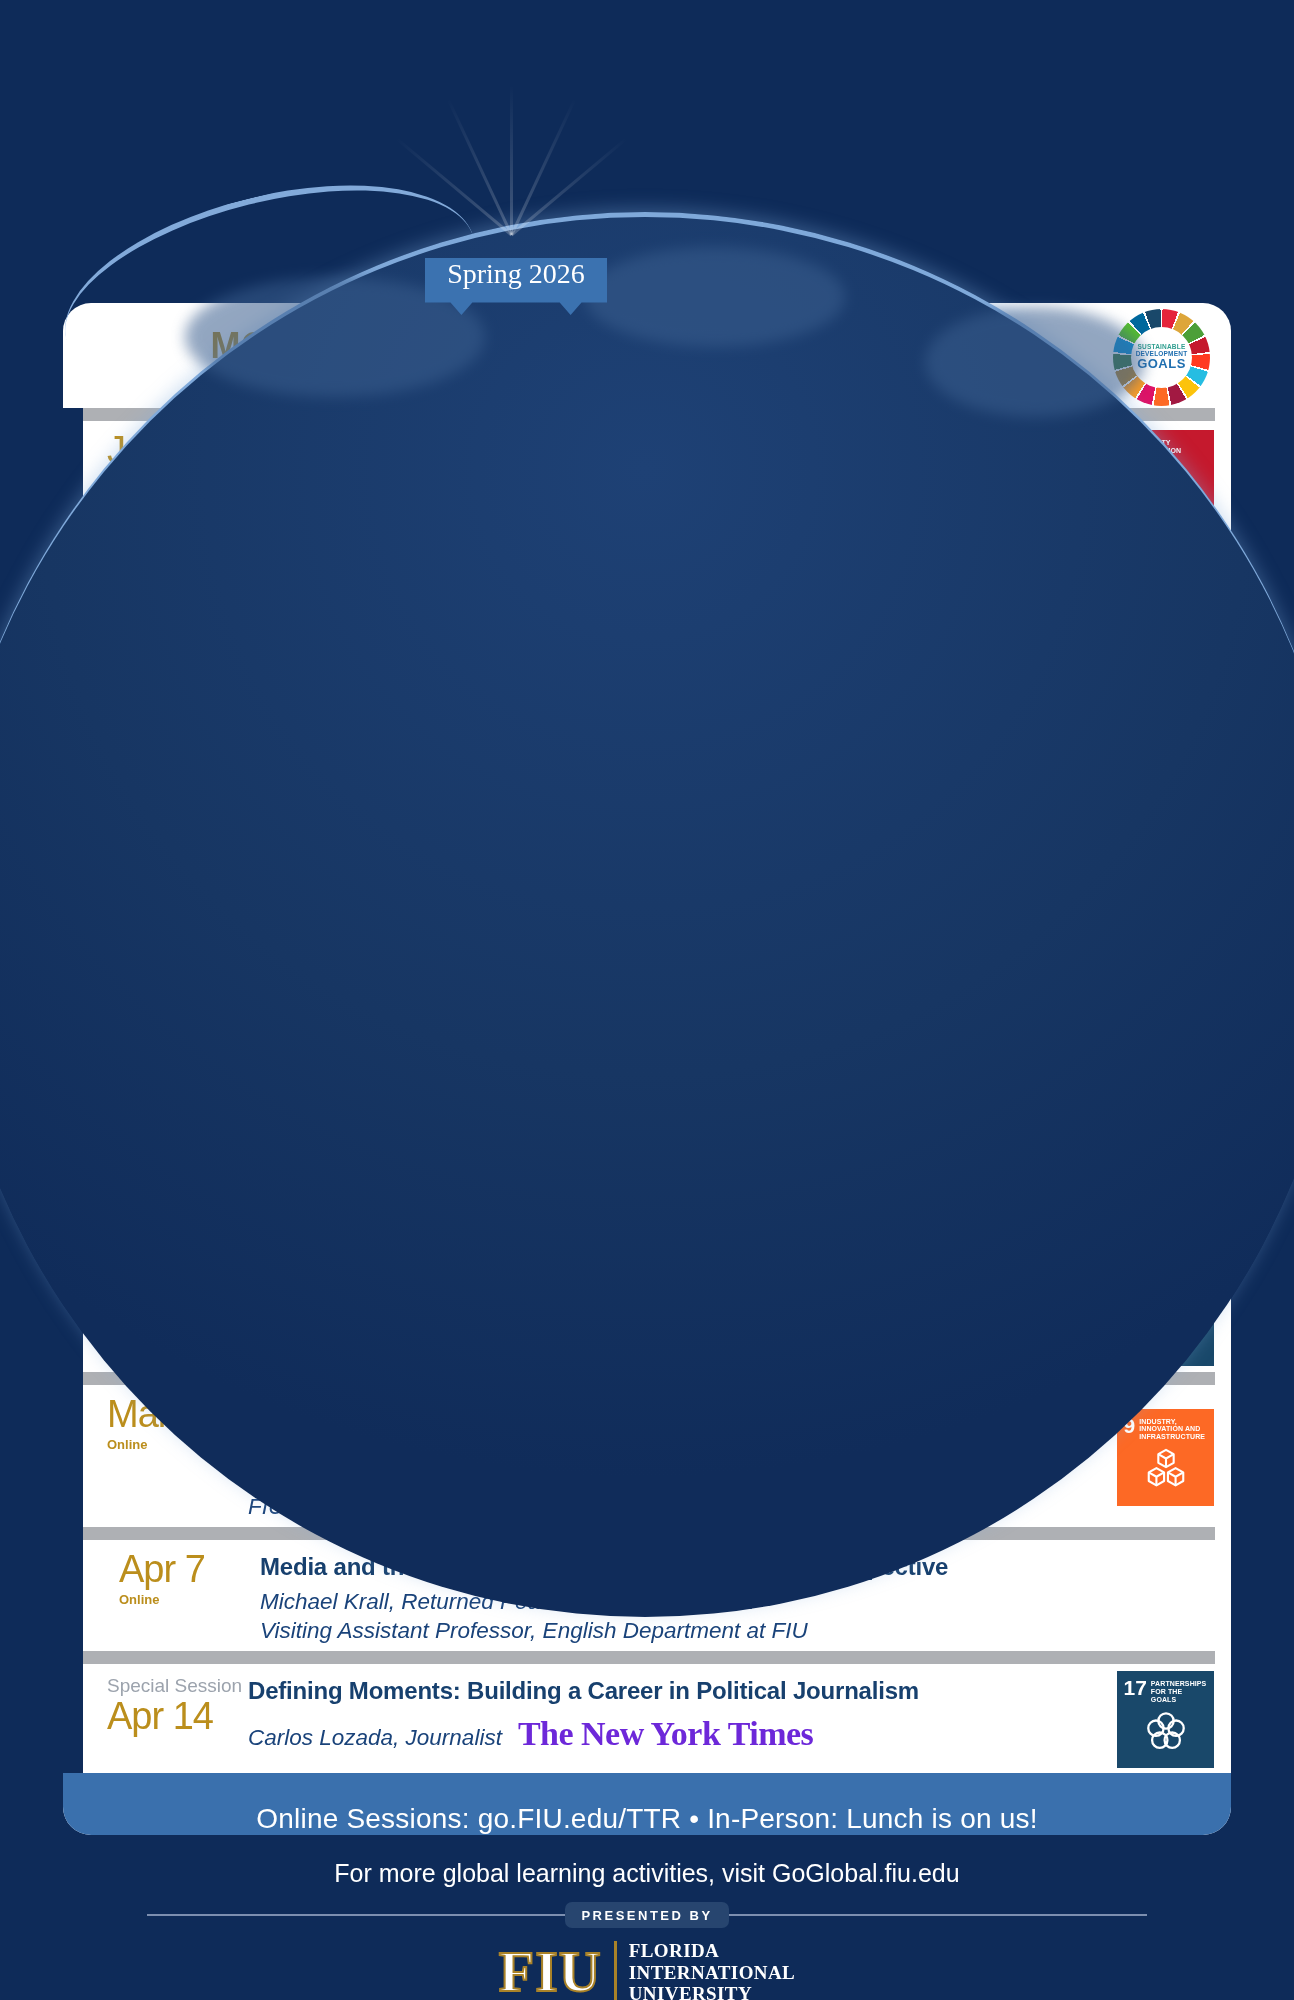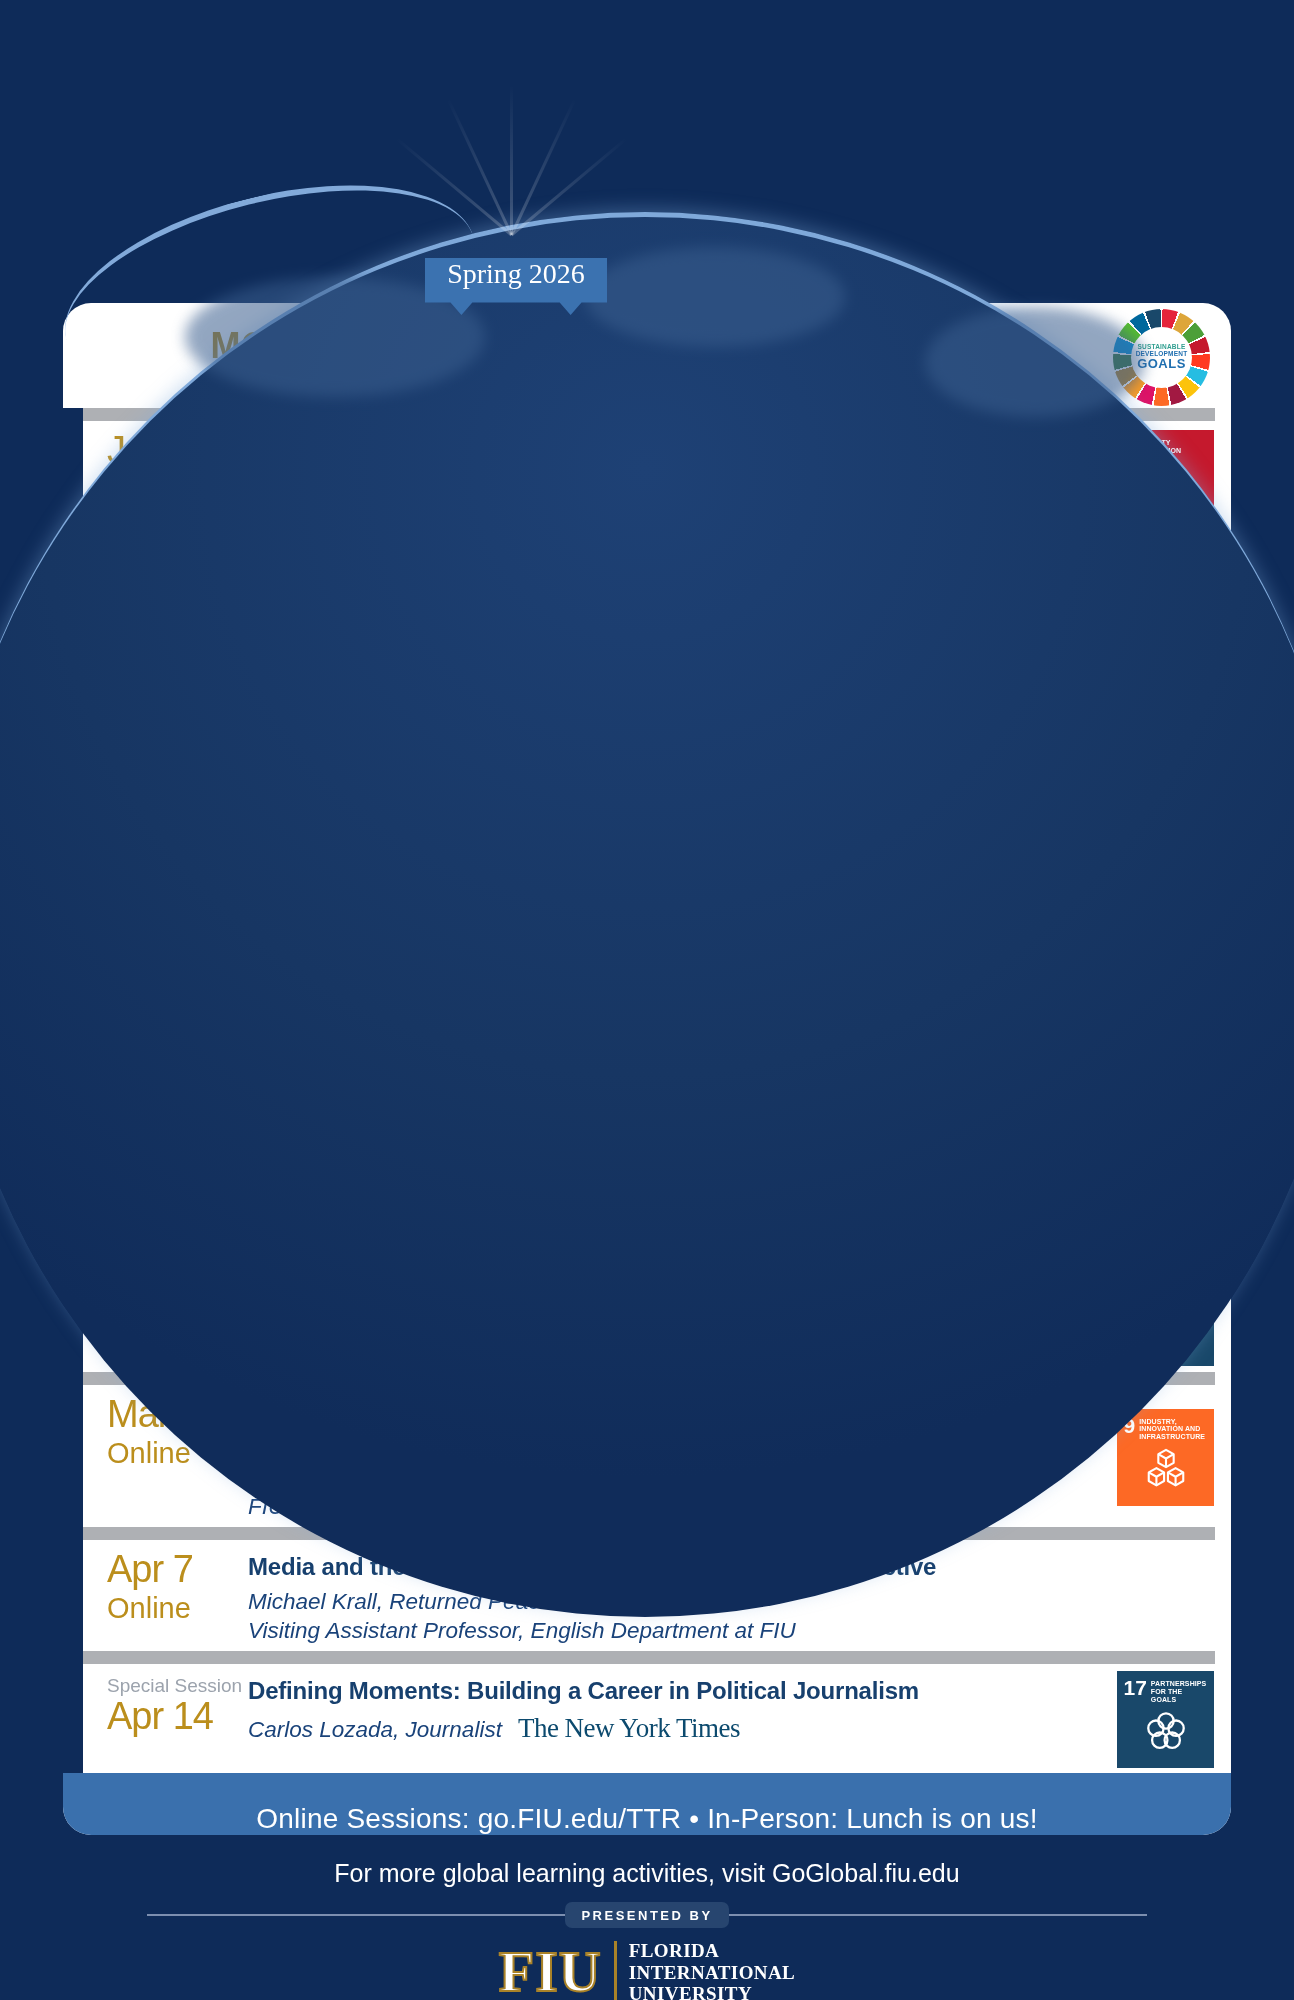--- a/index.html
+++ b/index.html
@@ -58,30 +58,30 @@
   }
   .hole .w1{font-size:6.5px;font-weight:bold;color:#2F9E8F;letter-spacing:.2px;}
   .hole .w2{font-size:6.5px;font-weight:bold;color:#1F6FB0;letter-spacing:.2px;}
   .hole .w3{font-size:13px;font-weight:bold;color:#1F6FB0;letter-spacing:.5px;}
   
   .sessions{border-left:20px solid #0E2B59;}
   .row-divider{height:13px;background:#AEB0B4;margin-right:16px;}
   .session-row{display:grid;grid-template-columns:165px 1fr 132px;padding:7px 0 5px;}
   .r1{min-height:101px;}.r2{min-height:90px;}.r3{min-height:88px;}.r4{min-height:160px;}
   .r5{min-height:94px;}.r6{min-height:124px;}.r7{min-height:100px;}.r8{min-height:118px;}
-  .r9{min-height:96px;}.r10{min-height:92px;}
+  .r9{min-height:96px;margin-left:12px;}.r10{min-height:92px;}
   .date-col{padding-left:24px;padding-top:3px;}
   .session-date{font-size:38px;font-weight:500;color:#BB8E1C;letter-spacing:-1px;line-height:1.05;}
-  .session-mode{font-size:29px;font-weight:400;color:#BB8E1C;margin-top:2px;}
+  .session-mode{font-size:13px;font-weight:700;color:#BB8E1C;margin-top:2px;}
   .session-special{font-size:19px;color:#9CA3AD;margin-bottom:0px;line-height:1.1;padding-top:2px;}
   .content-col{padding-top:5px;padding-right:6px;}
   .session-title{font-size:24px;font-weight:600;color:#17406E;letter-spacing:-.2px;line-height:1.24;white-space:pre-line;}
   .session-speakers{margin-top:5px;}
   .speaker-line{font-size:22.5px;font-style:italic;font-weight:500;color:#1A437A;line-height:1.33;}
-  .nyt-logo{font-family:"Liberation Serif",serif;font-style:normal;font-weight:normal;color:#0c4a6e;font-size:27px;margin-left:16px;letter-spacing:-.5px;}
+  .nyt-logo{font-family:"Liberation Serif",serif;font-style:normal;font-weight:bold;color:#6d28d9;font-size:34px;margin-left:16px;letter-spacing:-.5px;}
   .sdg-col{display:flex;align-items:center;justify-content:center;}
   .sdg-badge{width:97px;height:97px;padding:7px 6px 4px 7px;box-sizing:border-box;color:#fff;}
   .sdg-head{display:flex;align-items:flex-start;gap:4px;height:26px;}
   .sdg-num{font-size:21px;font-weight:bold;line-height:.95;}
   .sdg-label{font-size:7px;font-weight:bold;line-height:1.12;letter-spacing:.1px;padding-top:2px;}
   .sdg-glyph{display:flex;align-items:center;justify-content:center;height:56px;}
   
   .online-banner{height:62px;background:#3A70AD;display:flex;align-items:flex-end;justify-content:center;}
   .online-banner span{color:#fff;font-size:28px;letter-spacing:.2px;}
   .more-info{margin-top:24px;text-align:center;color:#fff;font-size:25px;font-weight:500;}

